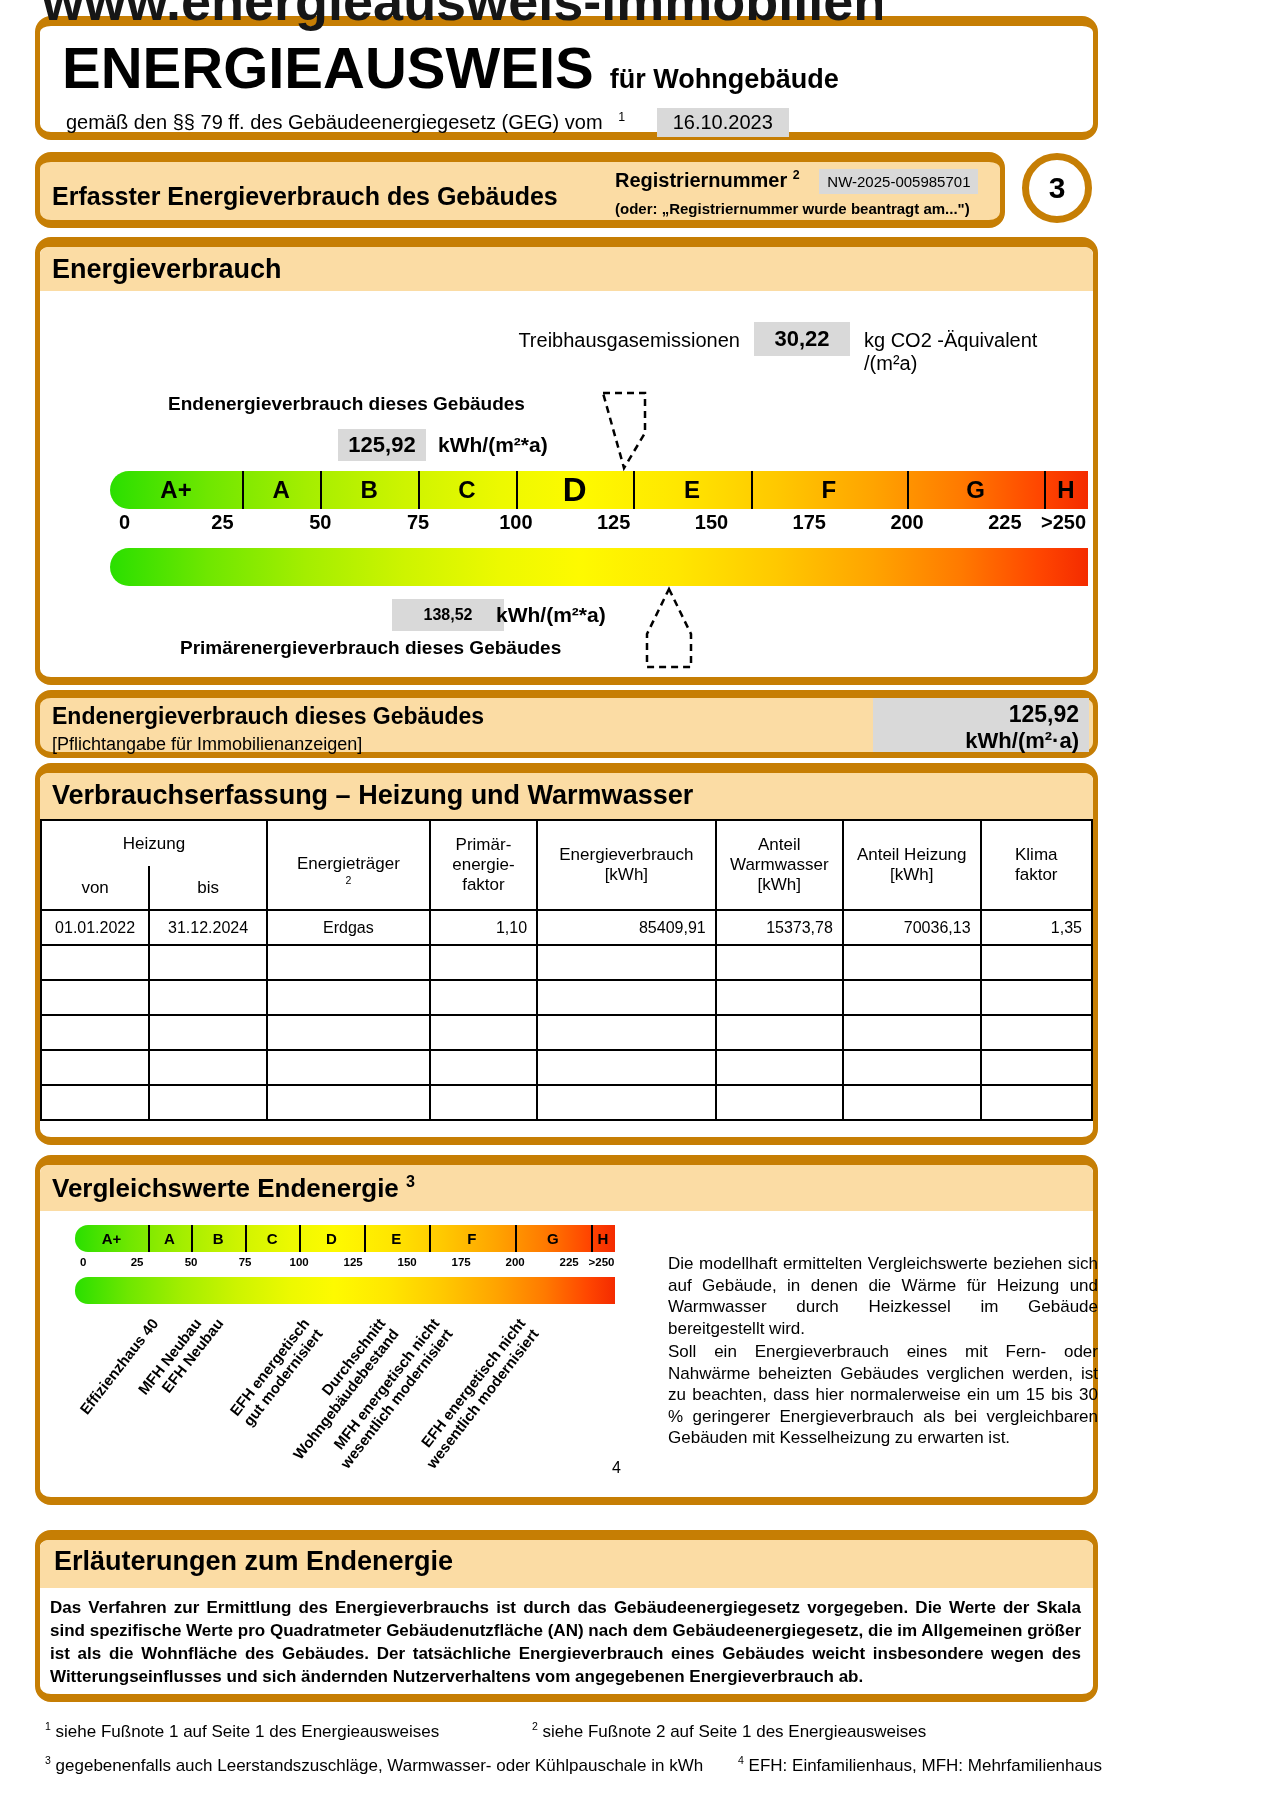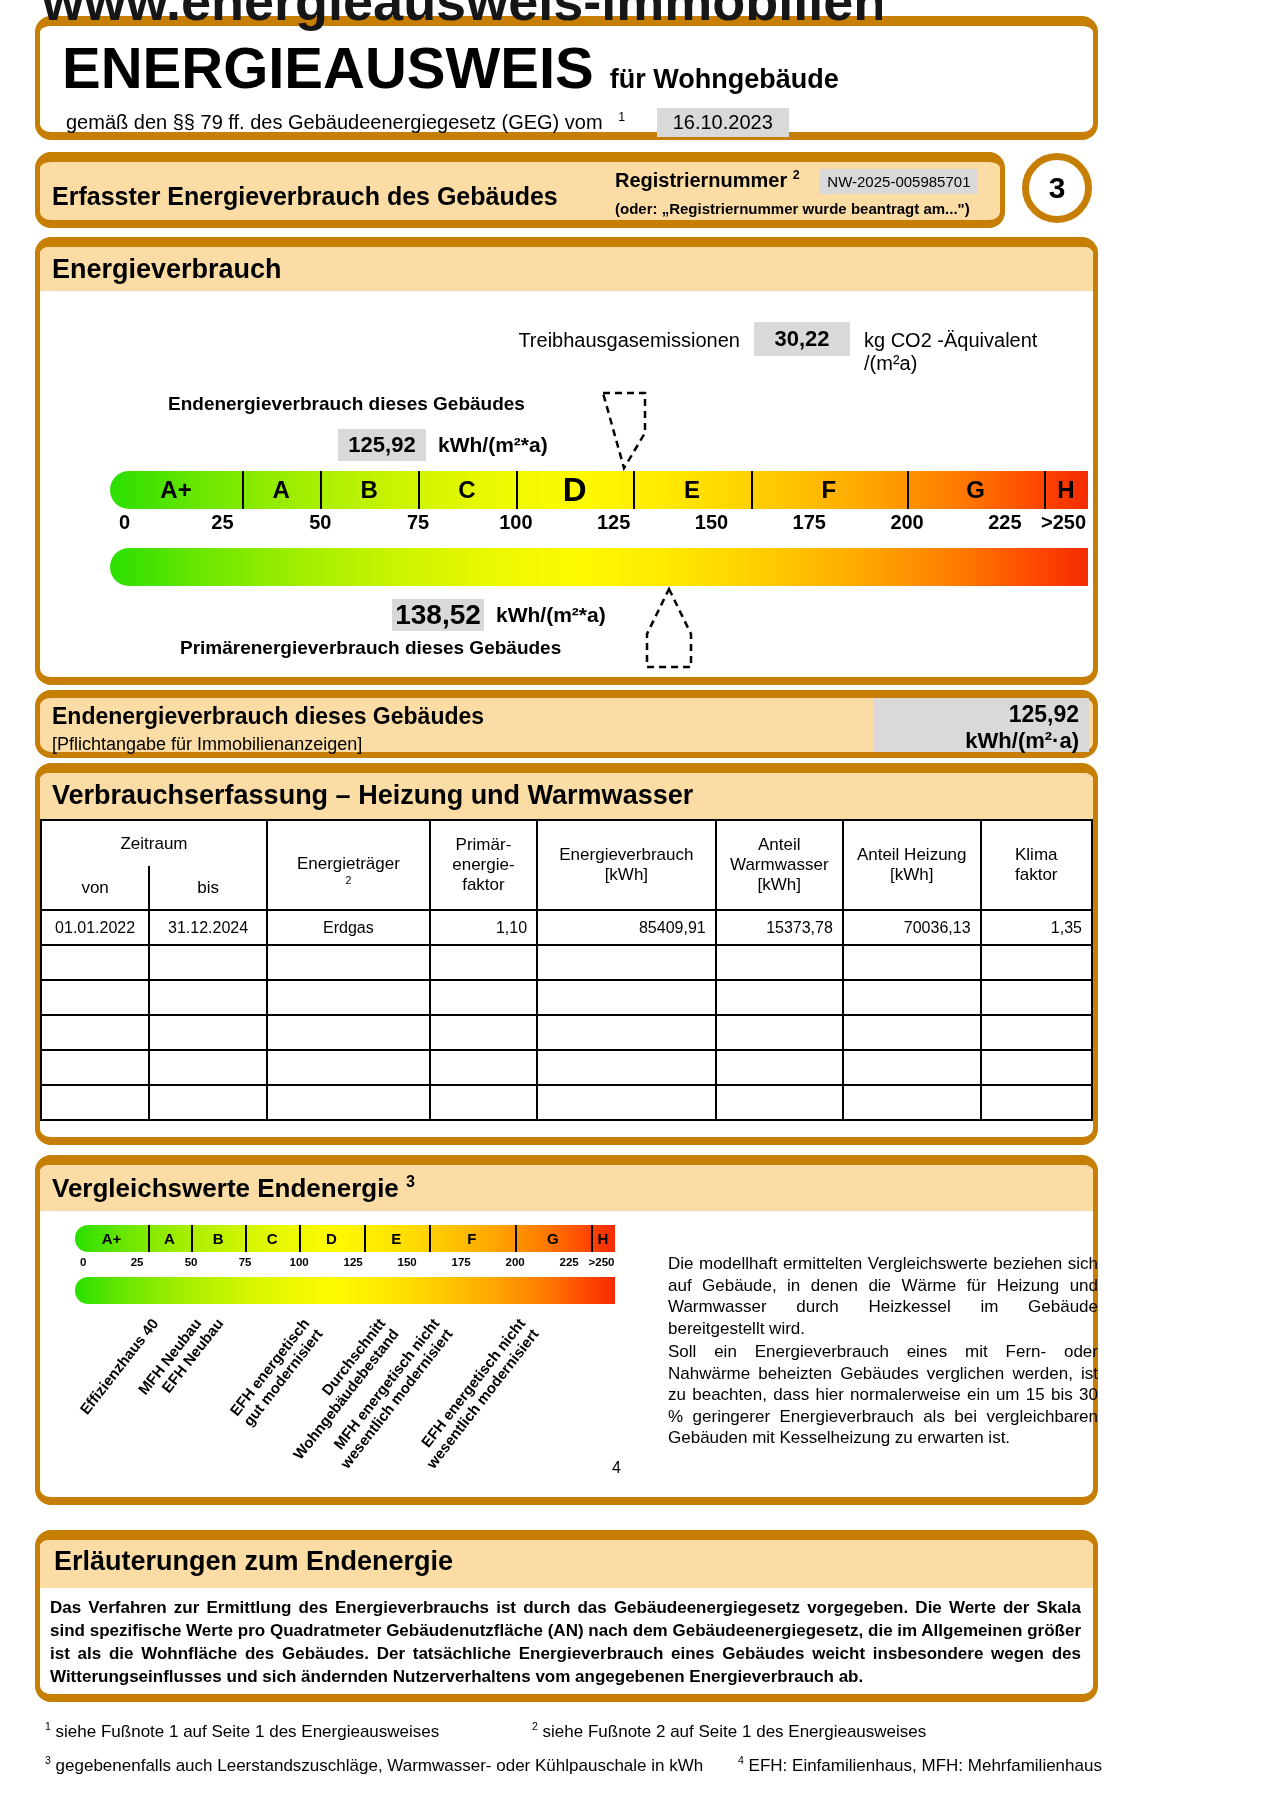--- a/index.html
+++ b/index.html
@@ -47,22 +47,22 @@
   .band{position:absolute;left:70px;width:978px;height:38px;border-radius:19px 0 0 19px;
     background:linear-gradient(to right,#2ADF00 0%,#6FE700 10%,#A4EE00 20%,#CDF400 30%,
       #EDF900 40%,#FEFA00 48%,#FFE700 58%,#FFC900 68%,#FFA400 78%,#FF7A00 87%,#FF4600 95%,#F42B00 100%);}
   .band.letters{top:180px;}
   .band.lower{top:257px;}
   .seg-letter{position:absolute;top:0;transform:translateX(-50%);font-size:24px;font-weight:bold;line-height:38px;}
   .seg-letter.current{font-size:33px;}
   .seg-div{position:absolute;top:0;width:2px;height:100%;background:#000;}
   .ticks{position:absolute;left:70px;top:220px;width:978px;height:28px;}
   .ticks span{position:absolute;transform:translateX(-50%);font-size:20px;font-weight:bold;white-space:nowrap;}
-  .prim-valbox{position:absolute;left:352px;top:308px;width:92px;height:32px;text-align:center;
-    font-size:28px;font-weight:bold;line-height:32px;}
+  .prim-valbox{position:absolute;left:352px;top:308px;width:112px;height:32px;text-align:center;
+    font-size:16px;font-weight:bold;line-height:32px;}
   .prim-unit{position:absolute;left:456px;top:312px;font-size:21px;font-weight:bold;}
   .prim-label{position:absolute;left:140px;top:346px;font-size:19px;font-weight:bold;}
   
   #bar-pflicht{left:35px;top:690px;width:1063px;height:68px;background:#FBDCA4;border-bottom-width:6px;border-top-width:8px;}
   .pf-title{position:absolute;left:12px;top:5px;font-size:23px;font-weight:bold;}
   .pf-sub{position:absolute;left:12px;top:36px;font-size:18px;}
   .pf-gray{position:absolute;right:4px;top:0;bottom:0;width:216px;background:#D9D9D9;
     text-align:right;padding:3px 10px 0 0;box-sizing:border-box;}
   .pf-val{font-size:23px;font-weight:bold;}
   .pf-unit{font-size:22px;font-weight:bold;}
@@ -224,21 +224,21 @@
         <col style="width:11.2%">
         <col style="width:15.5%">
         <col style="width:10.2%">
       <col style="width:17.0%">
         <col style="width:12.1%">
         <col style="width:13.1%">
         <col style="width:10.6%">
     </colgroup>
     <thead>
       <tr>
-        <th colspan="2" class="th-zeitraum">Zeitraum</th>
+        <th colspan="2" class="th-zeitraum">Heizung</th>
         <th rowspan="2">
           <span>Energieträger</span>
           <sup>2</sup>
         </th>
         <th rowspan="2">Primär-
 energie-
 faktor</th>
         <th rowspan="2">Energieverbrauch
 [kWh]</th>
         <th rowspan="2">Anteil

